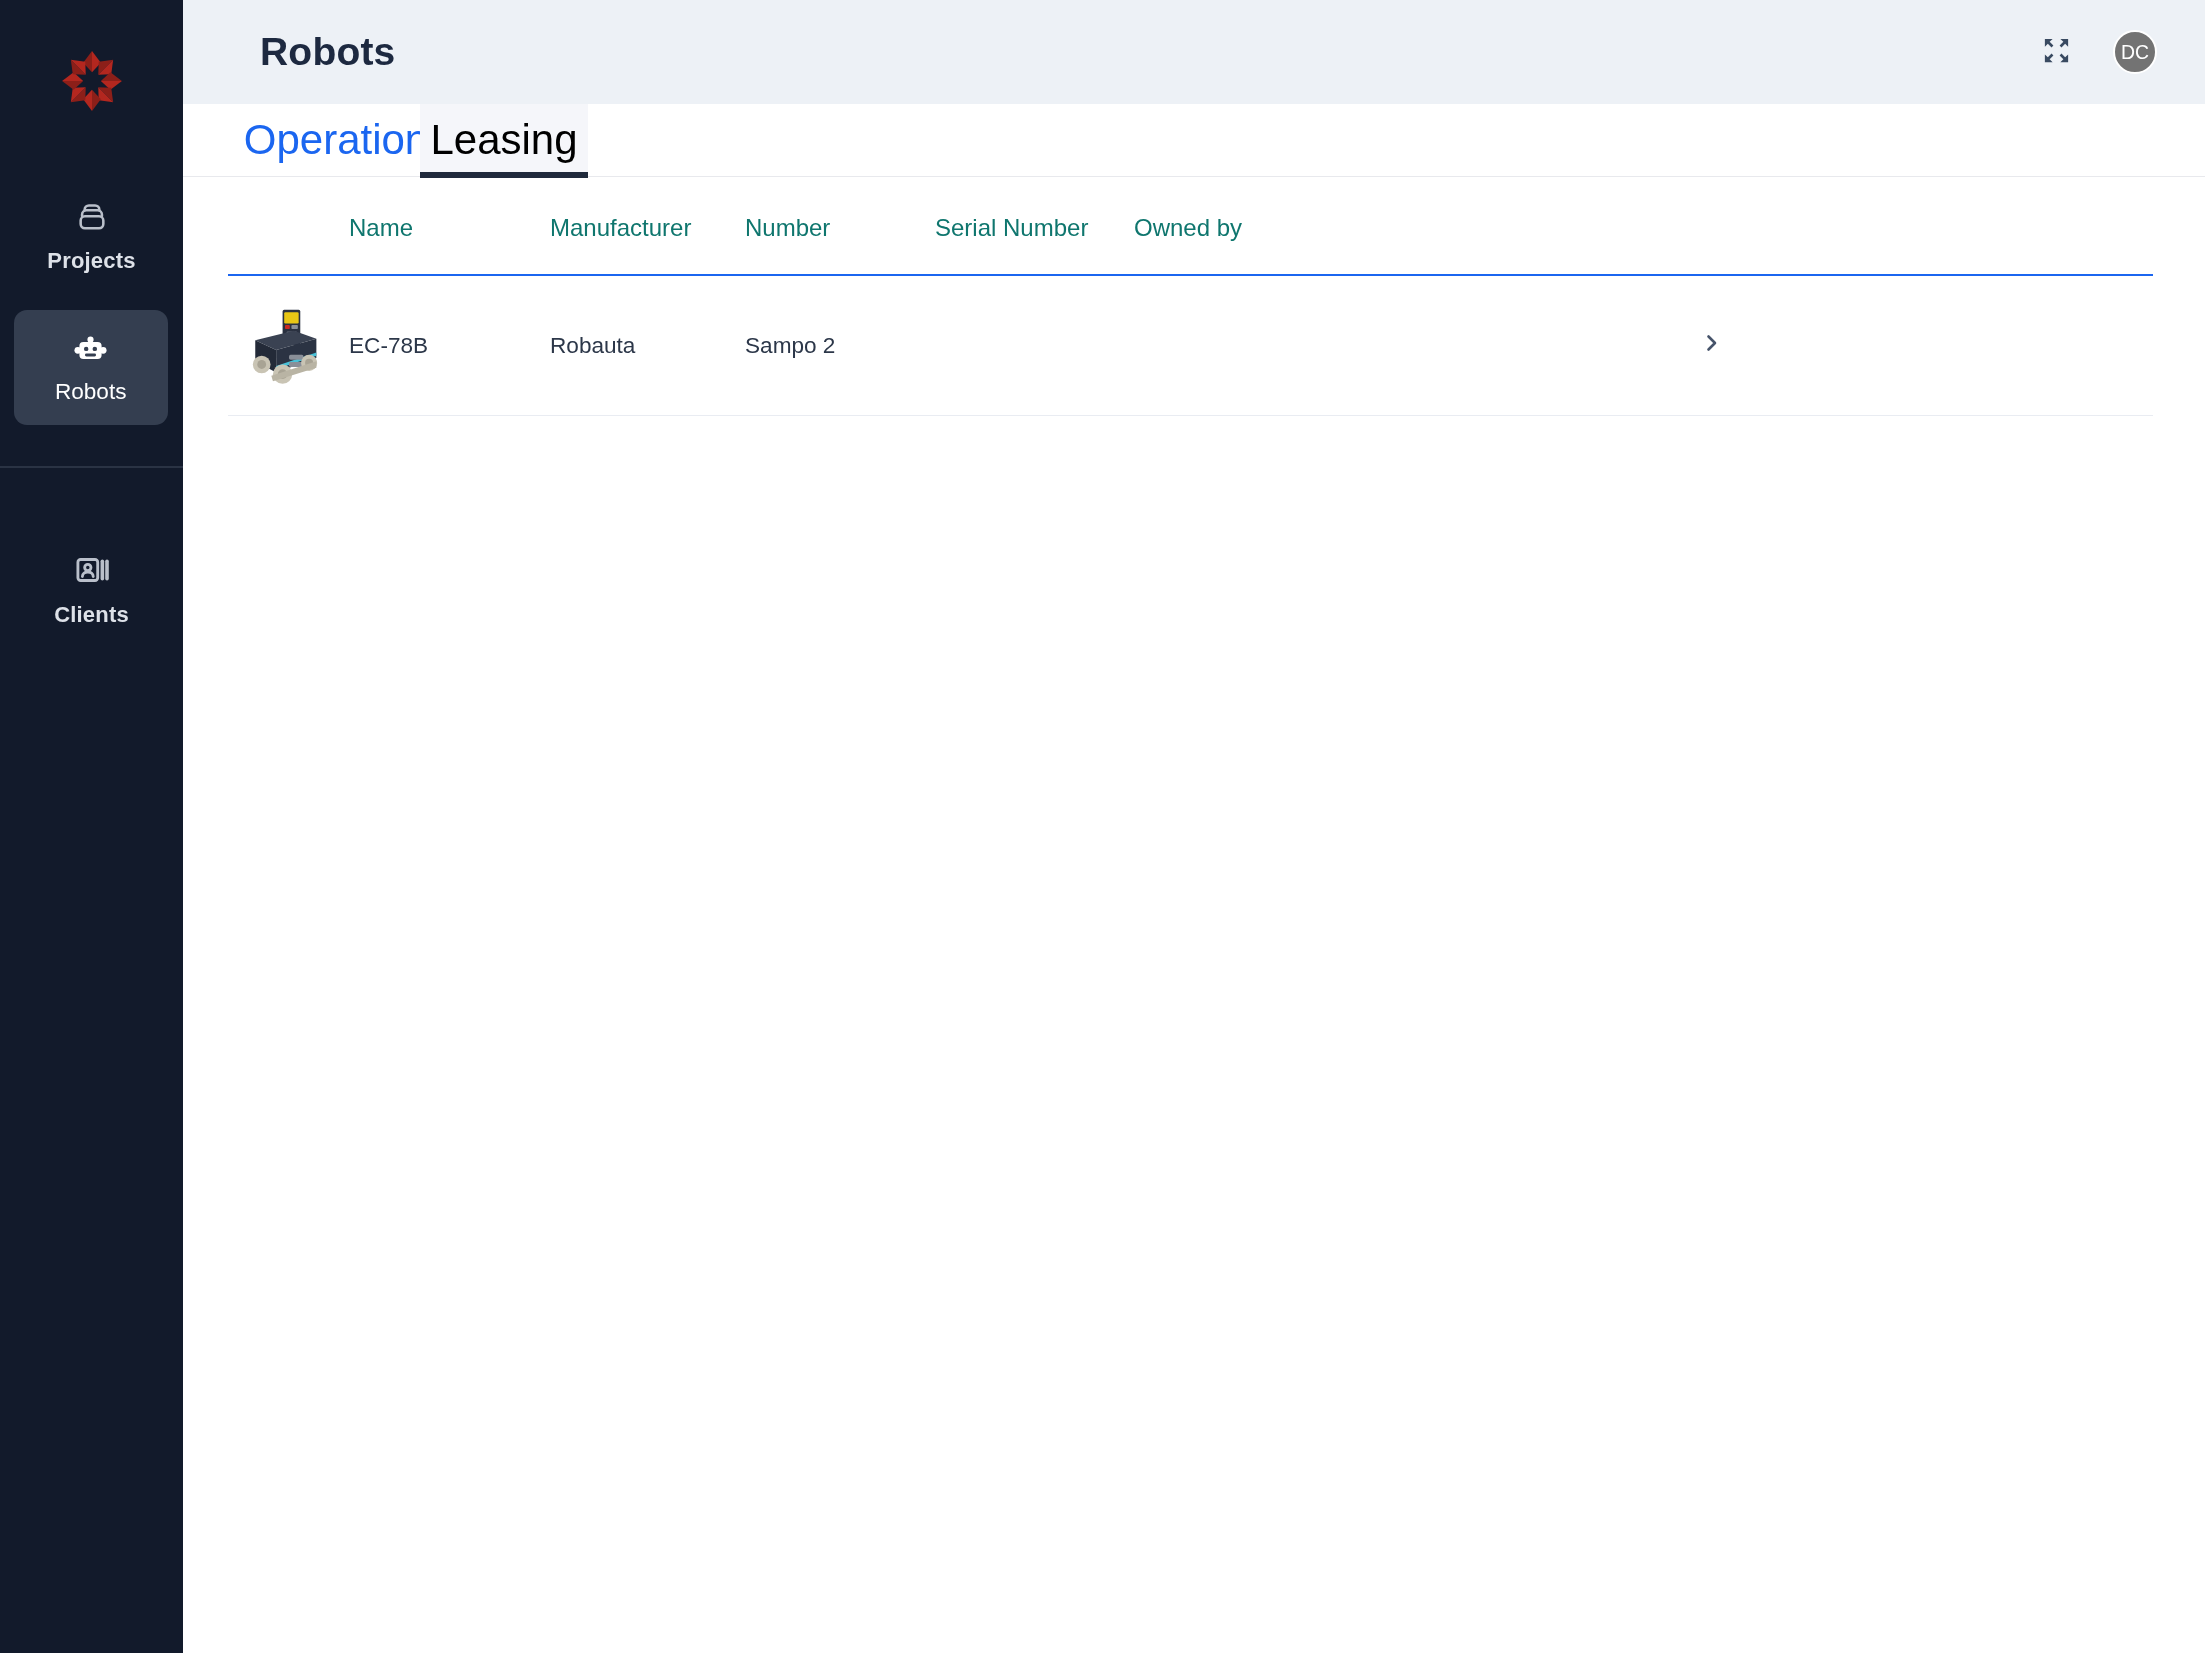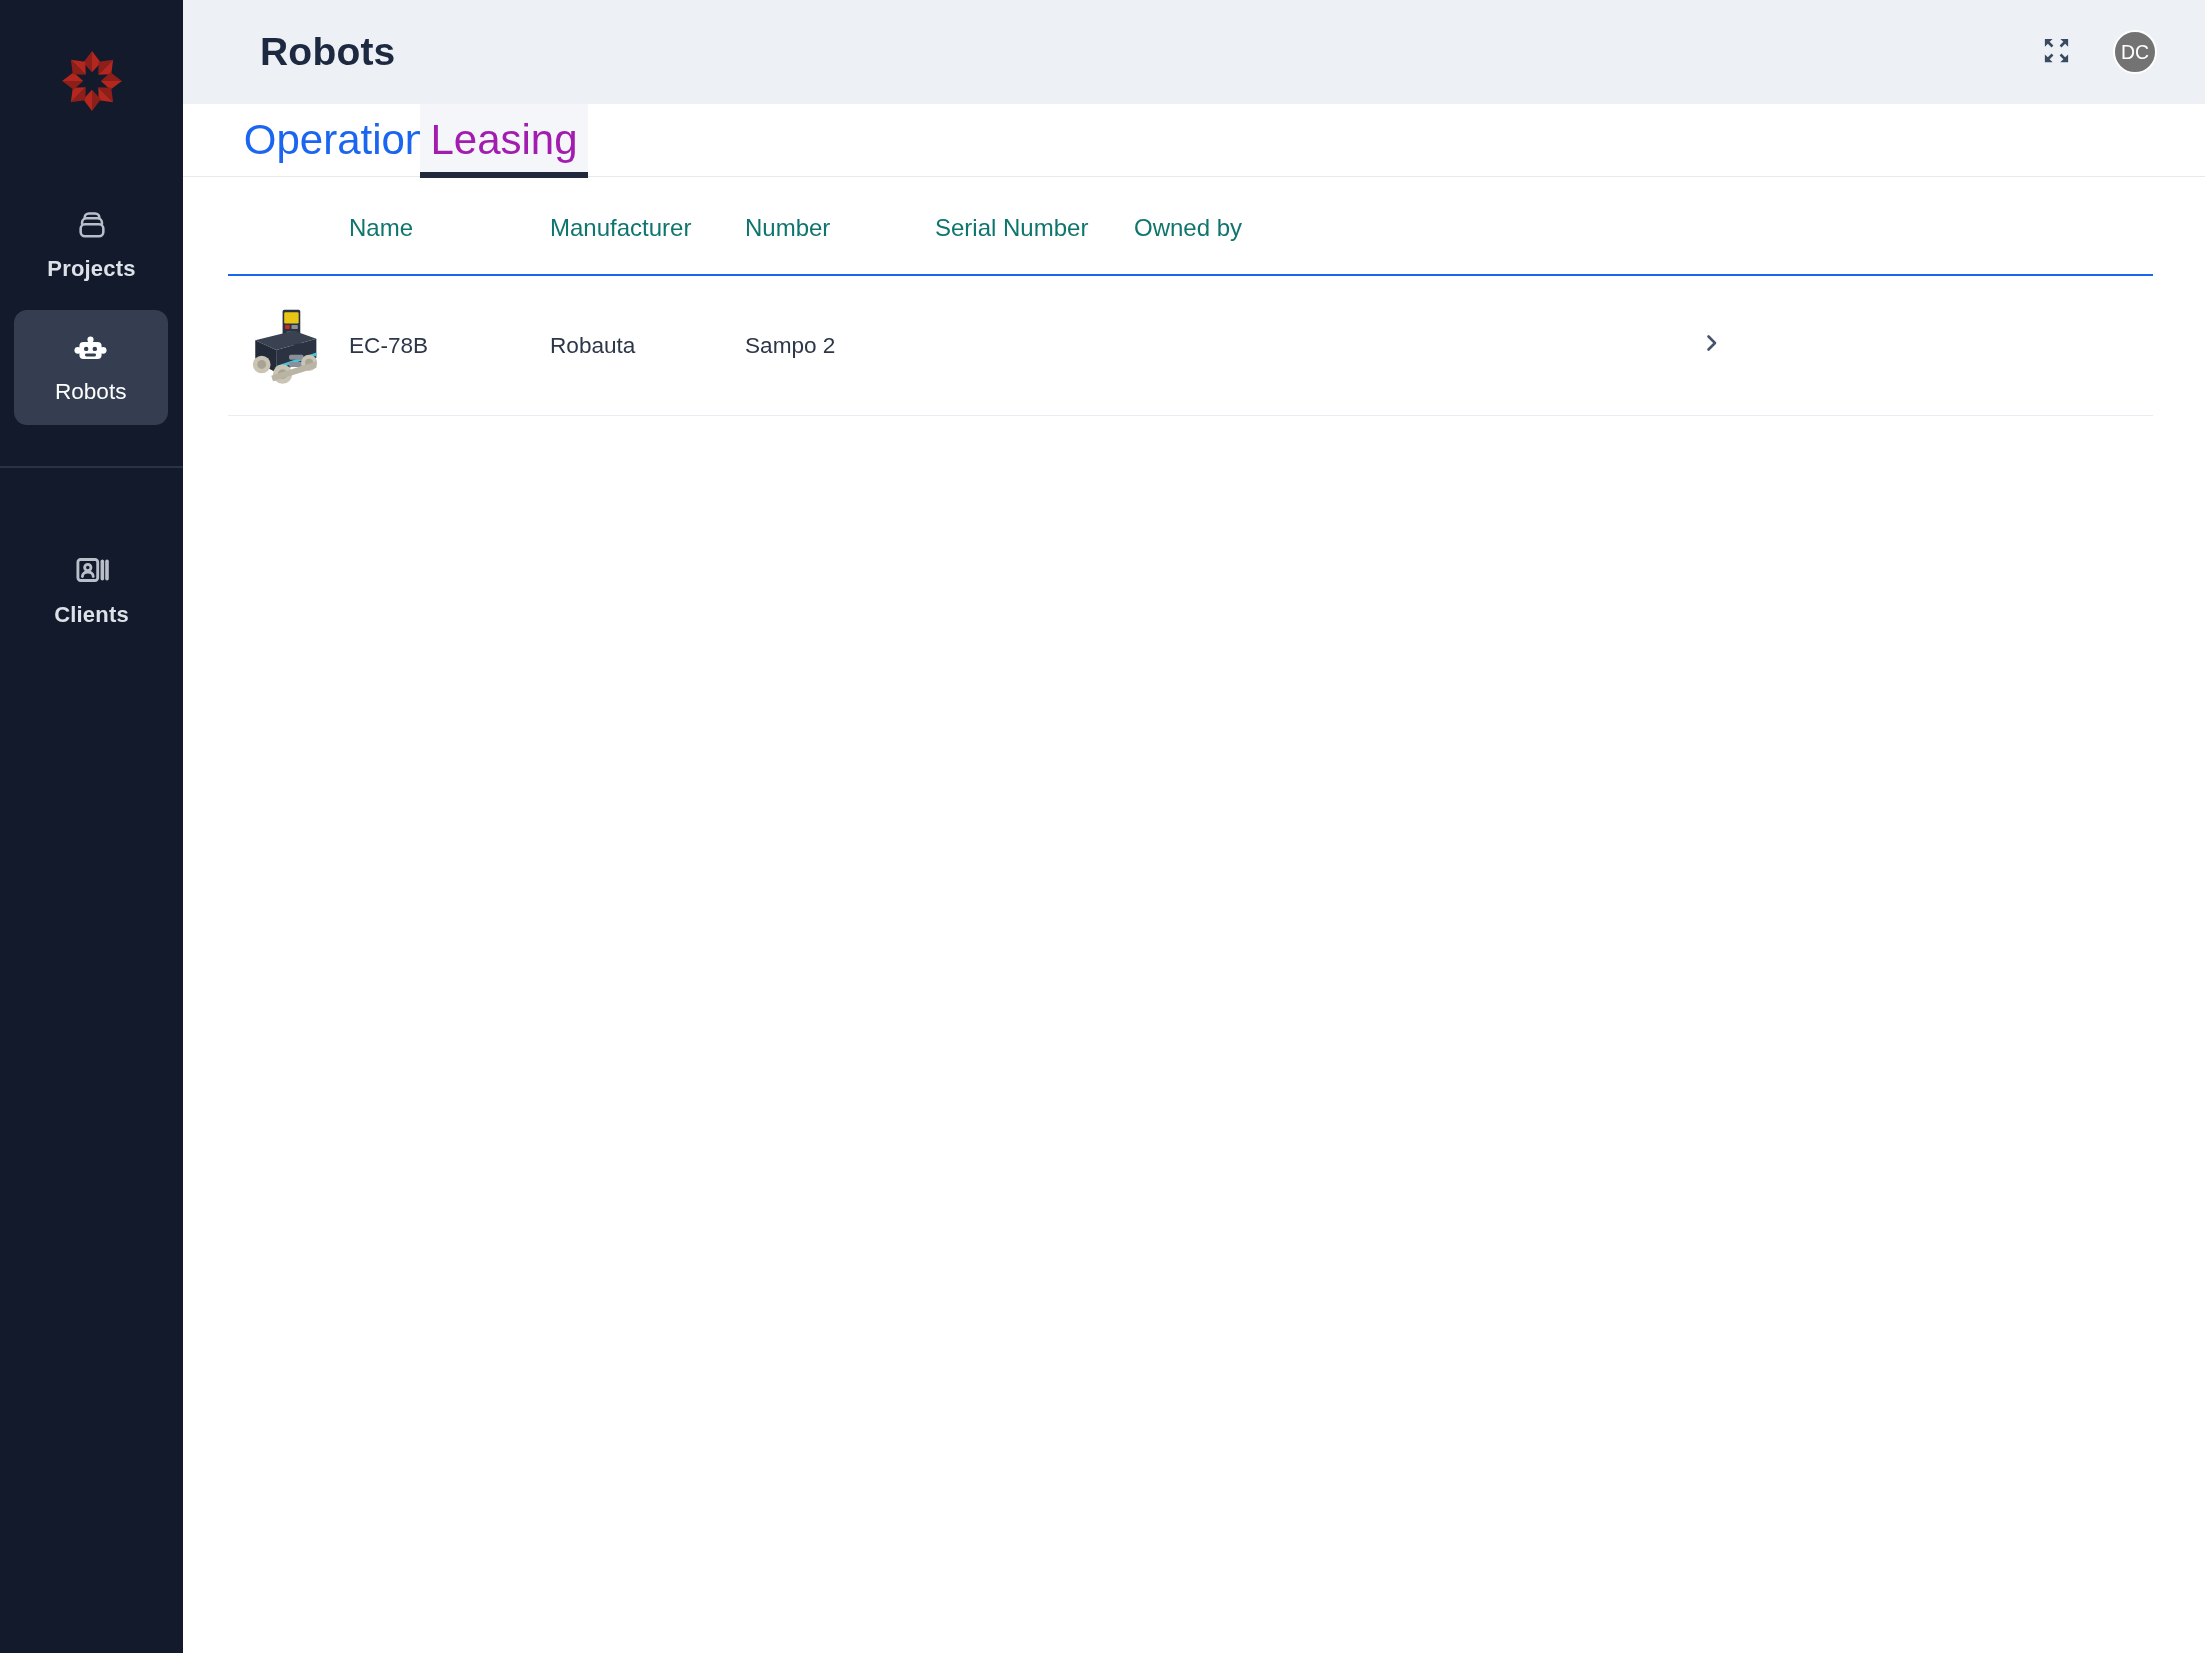--- a/index.html
+++ b/index.html
@@ -21,21 +21,21 @@
     display:flex; justify-content:center;
   }
   .nav-item {
     position:absolute; left:0; width:183px;
     display:flex; flex-direction:column; align-items:center;
     gap:11.3px; cursor:pointer;
   }
   .nav-item .nav-label {
     font-size:22px; font-weight:600; color:#dde1e8; letter-spacing:0.2px;
   }
-  .nav-projects { top:208px; }
+  .nav-projects { top:200px; }
   .nav-clients  { top:552px; }
   .nav-robots {
     position:absolute; top:310px; left:13.7px; width:154px; height:115px;
     background:#343e50; border-radius:13px;
     display:flex; flex-direction:column; align-items:center; justify-content:center;
     gap:8px; cursor:pointer;
   }
   .nav-robots .nav-label { color:#ffffff; font-size:22.6px; }
   .sidebar-divider {
     position:absolute; top:466px; left:0; width:183px; height:1.6px;
@@ -72,21 +72,21 @@
     display:flex; align-items:stretch;
     padding-left:69px;
     border-bottom:1.6px solid #e8e9ed;
     background:#ffffff;
   }
   .tab {
     width:168px; display:flex; align-items:center; justify-content:center;
     font-size:42px; cursor:pointer; position:relative;
   }
   .tab-operation { color:#1b66f0; }
-  .tab-leasing   { color:#a21caf; background:#f5f6fa; }
+  .tab-leasing   { color:#000000; background:#f5f6fa; }
   .tab-leasing::after {
     content:""; position:absolute; left:0; right:0; bottom:-1.6px; height:5.7px;
     background:#202a3c;
   }
 
   
   .table-wrap { margin:0 52px 0 45px; }
   .thead, .trow {
     display:grid;
     grid-template-columns:121px 201px 195px 190px 199px 199px 1fr 65px;

